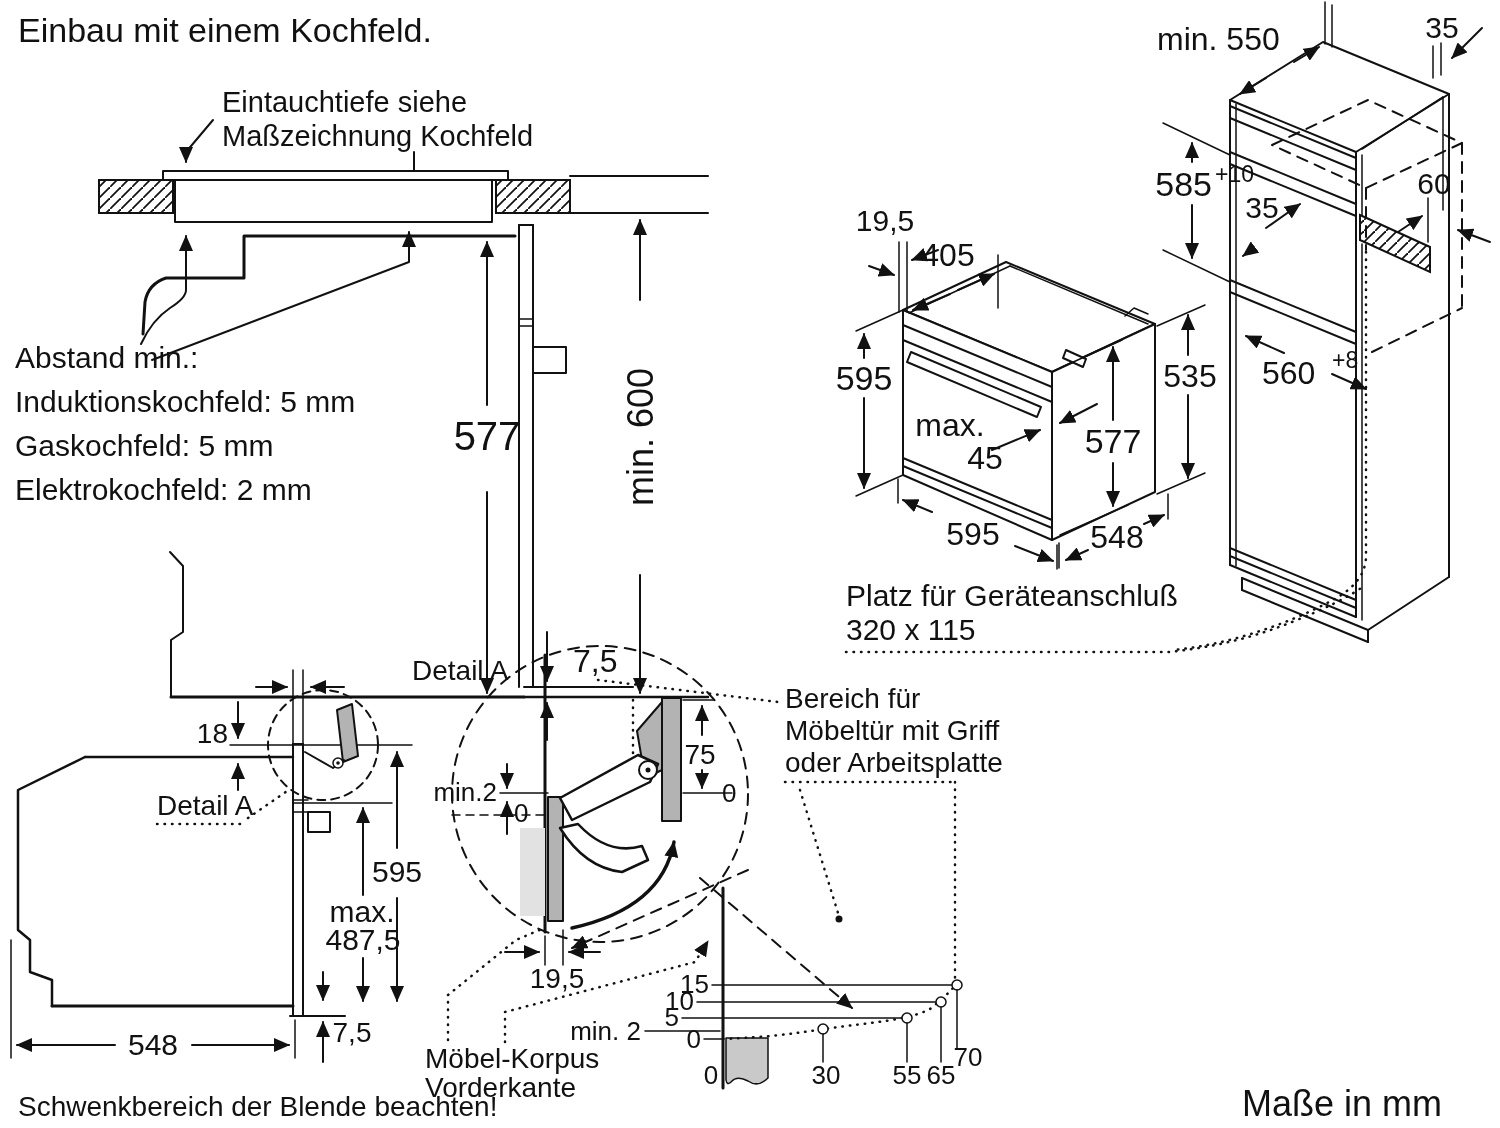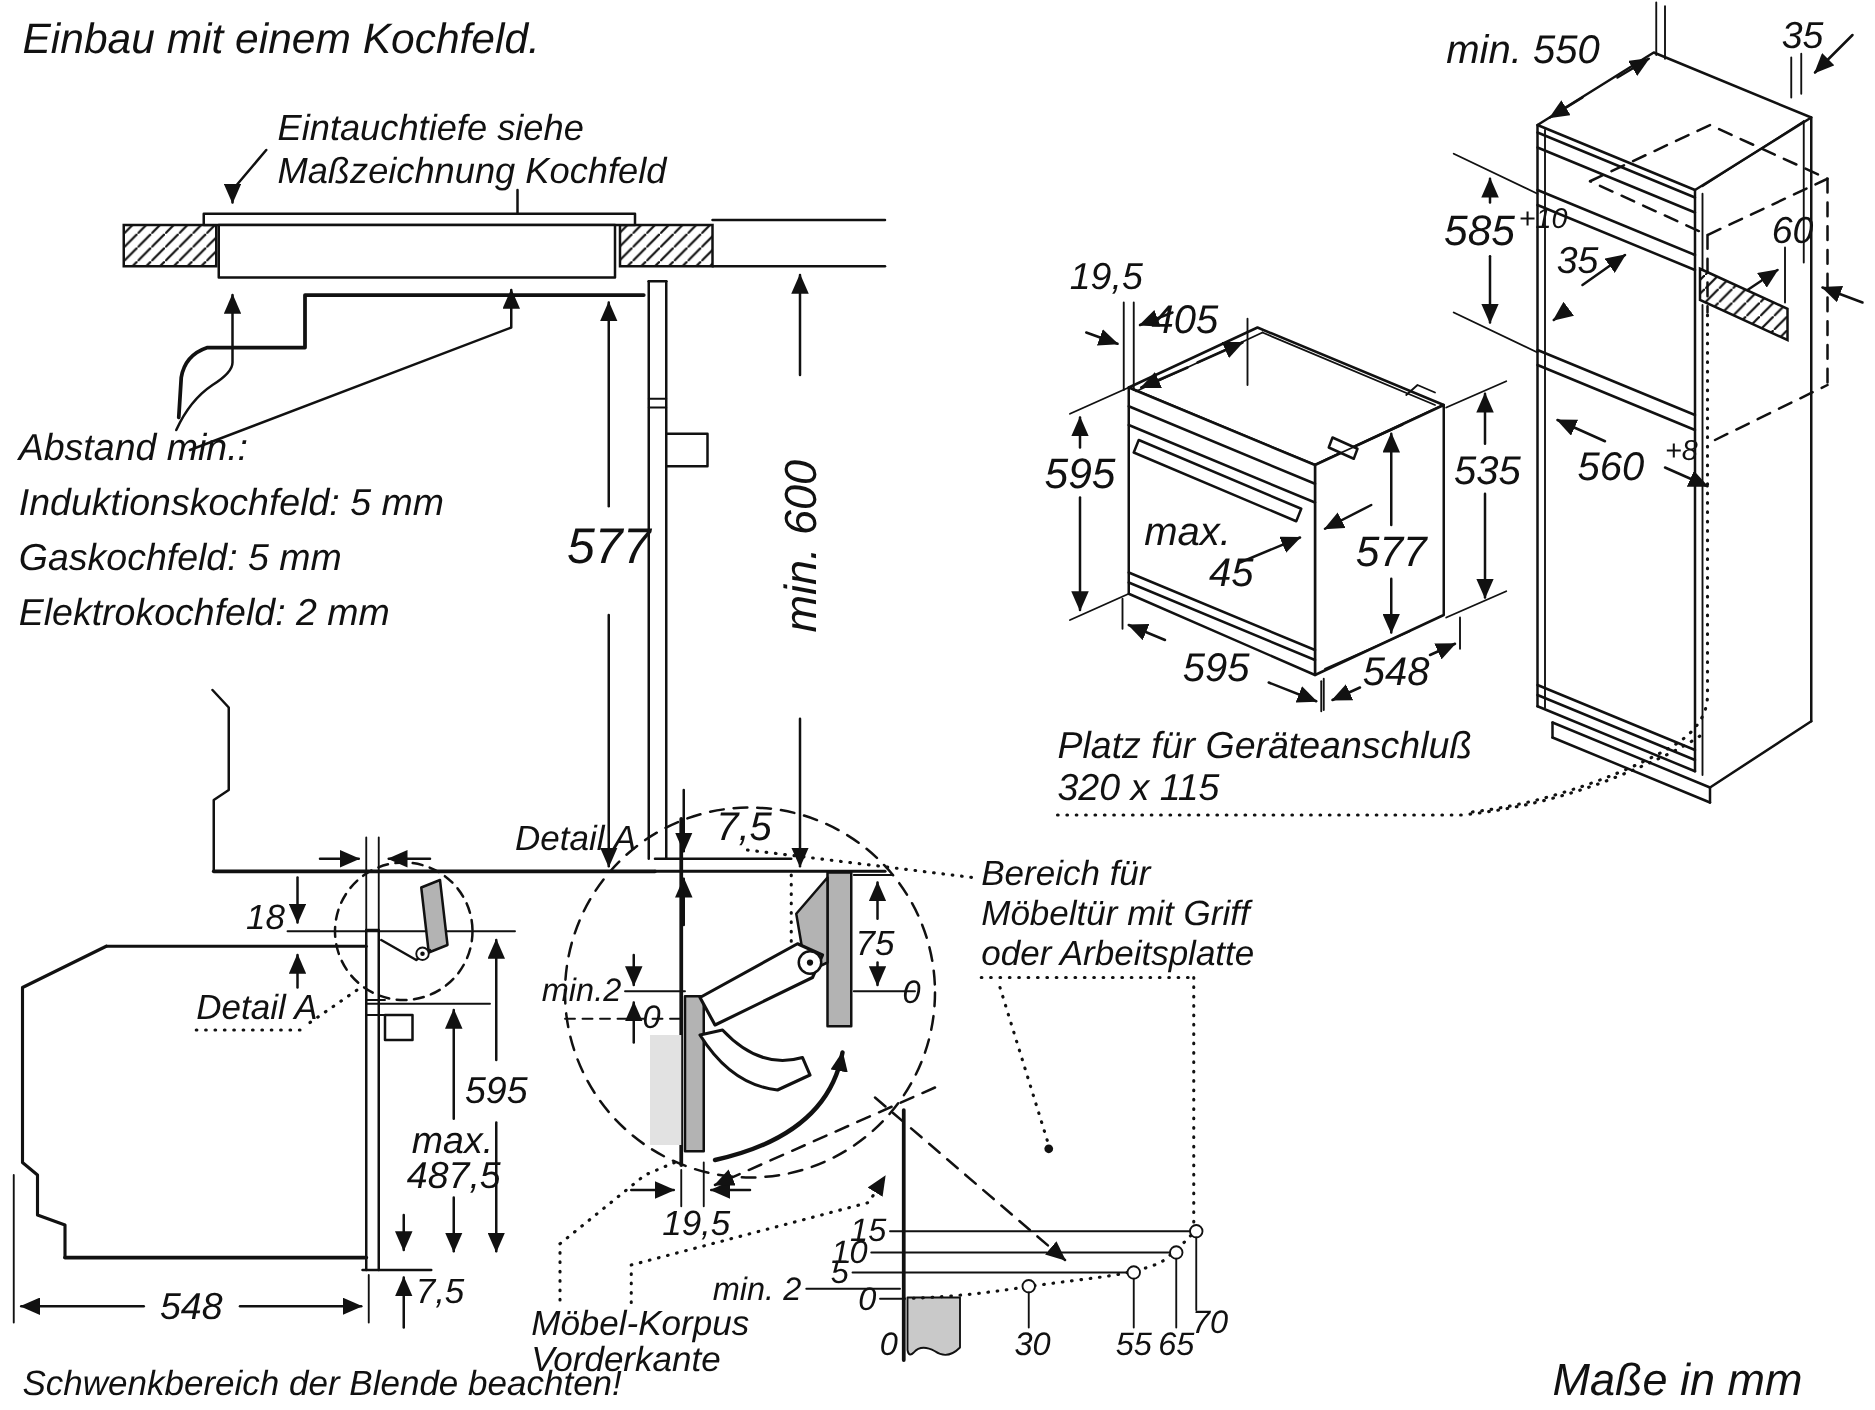--- a/index.html
+++ b/index.html
@@ -1,16 +1,16 @@
 <!DOCTYPE html>
 <html><head>
 <meta charset="utf-8">
 <style>
   html,body{margin:0;padding:0;background:#ffffff;}
-  .page{width:1500px;height:1128px;position:relative;background:#fff;font-style:italic;}
+  .page{width:1500px;height:1128px;position:relative;background:#fff;}
   svg{display:block;}
   text{font-family:"Liberation Sans","DejaVu Sans",sans-serif;fill:#111;}
   .t23{font-size:23px}.t26{font-size:26px}.t28{font-size:28px}.t29{font-size:29px}
   .t30{font-size:30px}.t32{font-size:32px}.t34{font-size:34px}.t36{font-size:36px}.t40{font-size:40px}
   .am{text-anchor:middle}.ae{text-anchor:end}
   .s{stroke:#111;stroke-width:2;fill:none;stroke-linecap:round;stroke-linejoin:round;}
   .s15{stroke-width:1.5}.s25{stroke-width:2.5}.s3{stroke-width:3}.s35{stroke-width:3.5}
   .wf{fill:#ffffff;}
   .gf{fill:#b3b3b3;}
   .gl{fill:#e2e2e2;stroke:none;}

